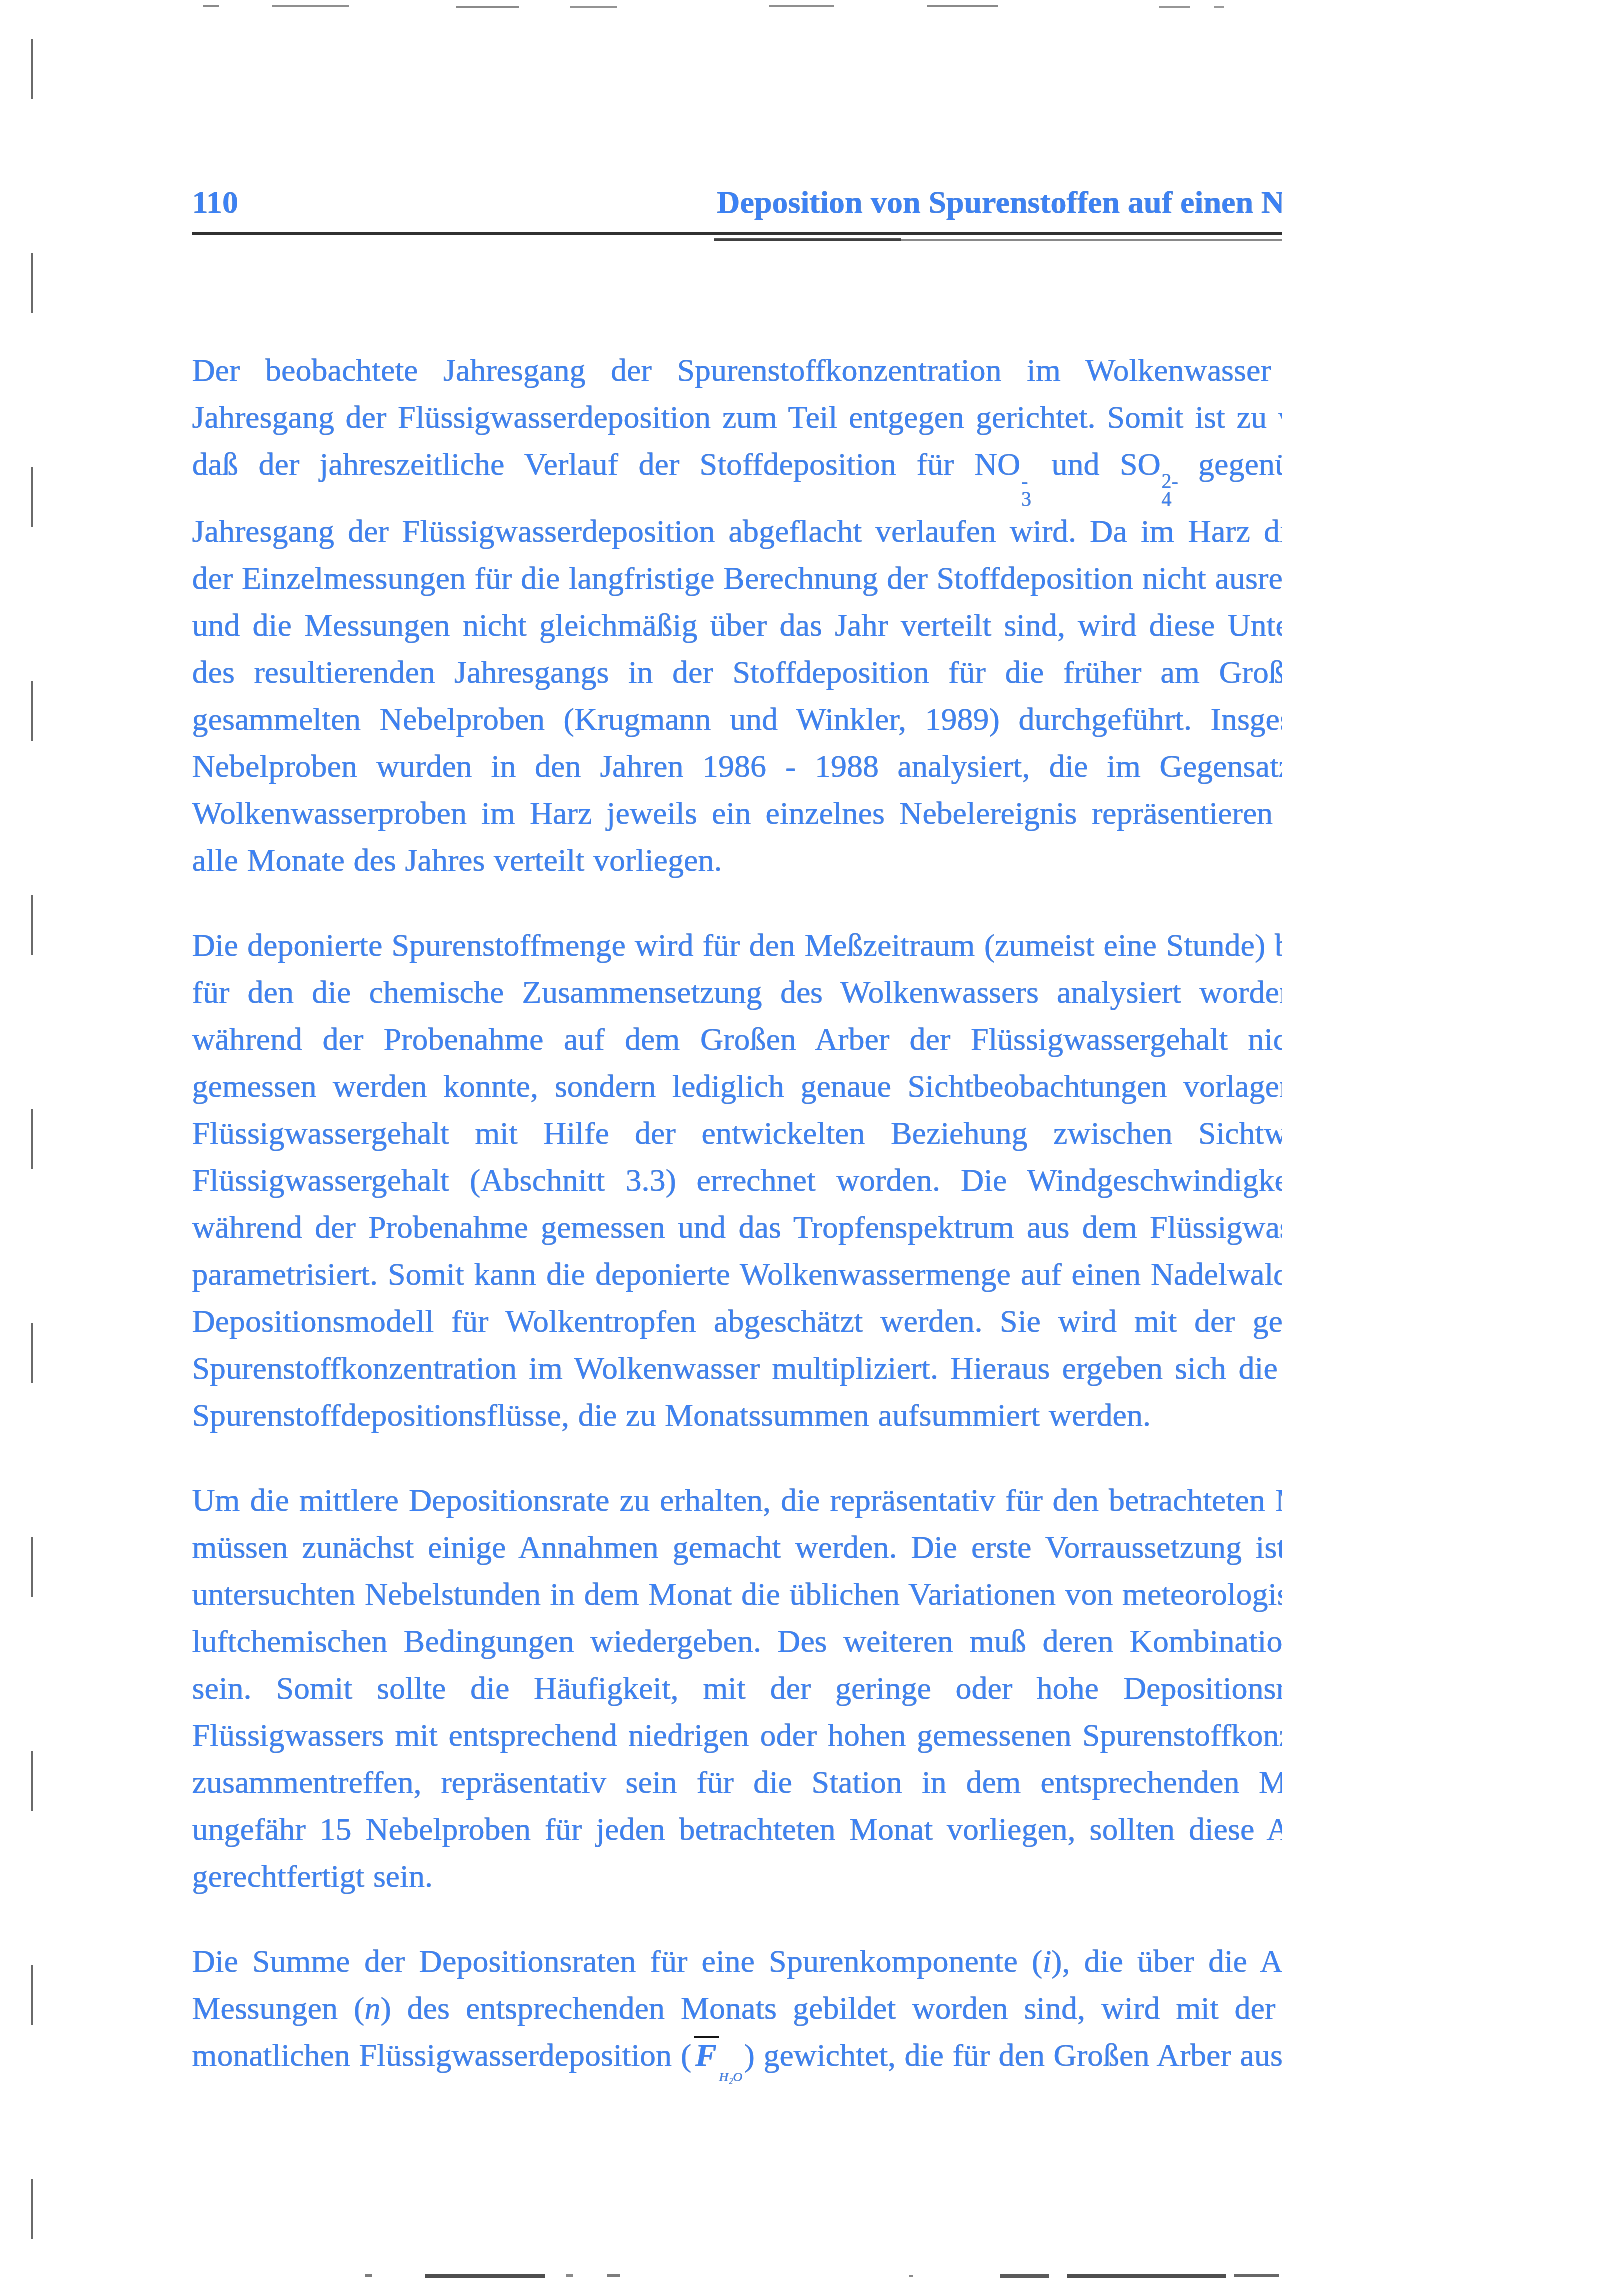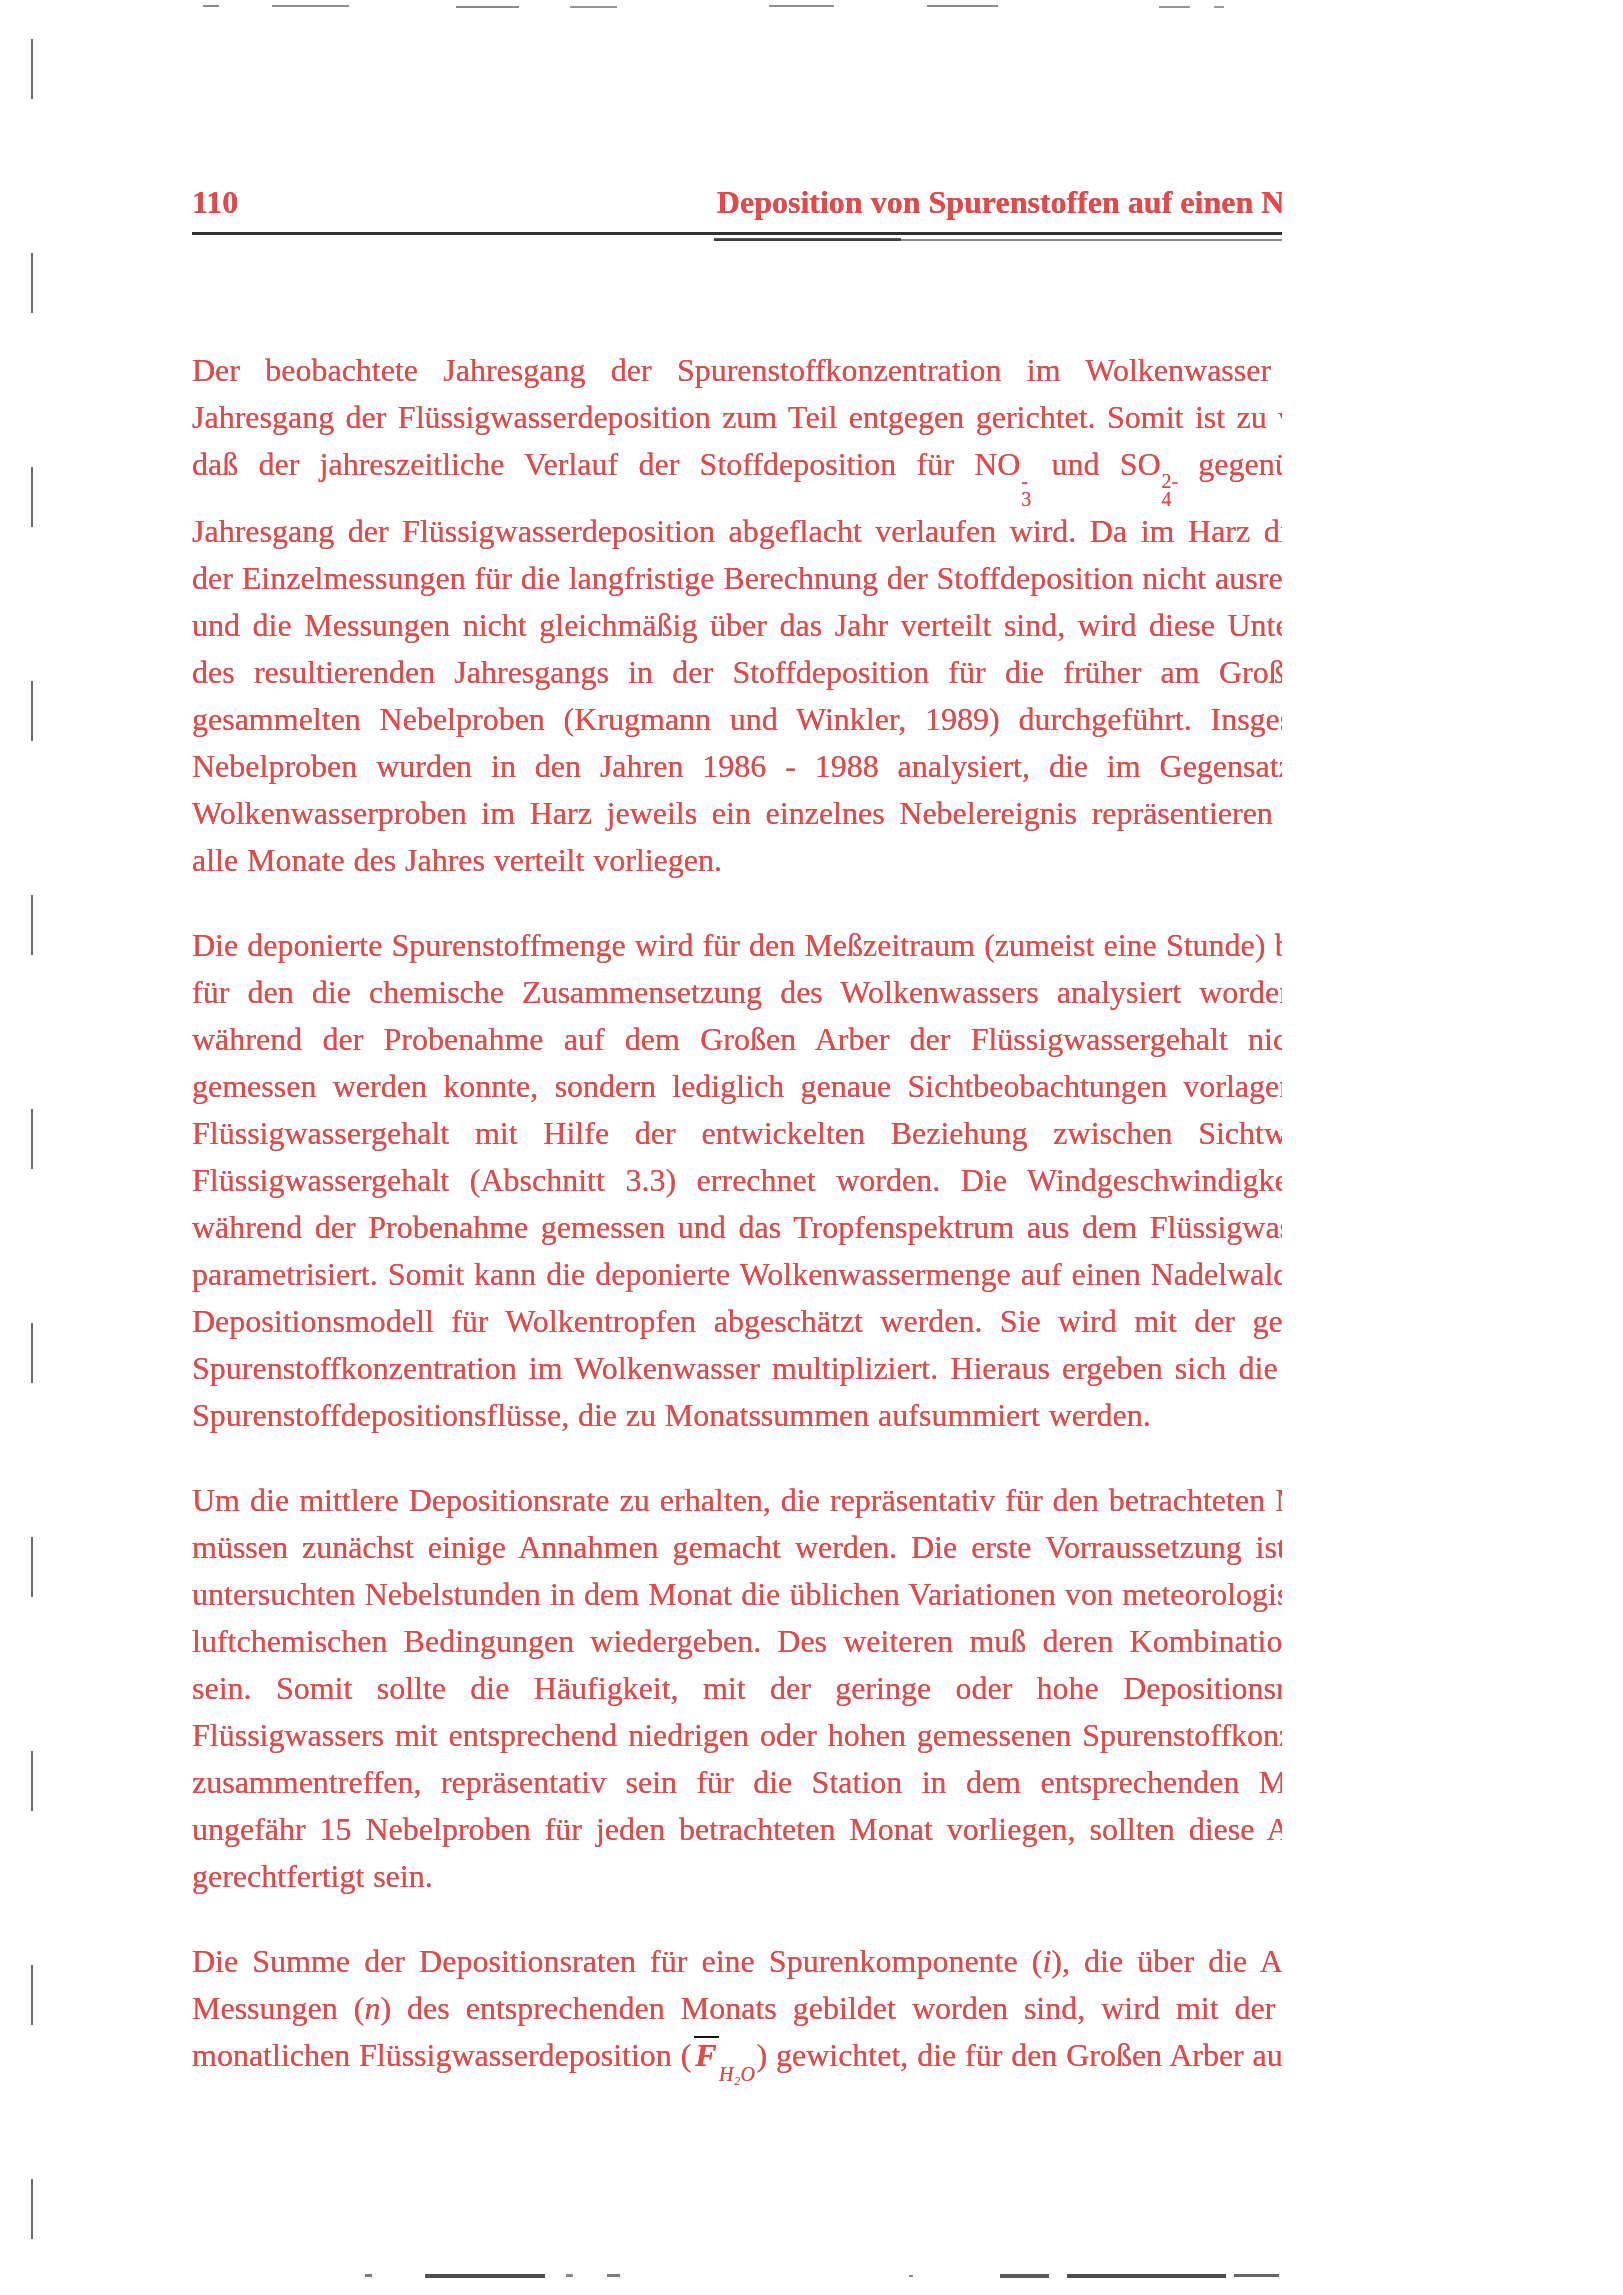--- a/index.html
+++ b/index.html
@@ -1,21 +1,21 @@
 <!DOCTYPE html>
 <html lang="de" style="font-size:13px"><head>
 <meta charset="utf-8">
 <style>
   html,body{margin:0;padding:0;background:#ffffff;}
   .page{
     position:relative;
     width:1282px;height:2295px;
     background:#ffffff;
     font-family:"Liberation Serif","DejaVu Serif",serif;
-    color:#ef4444;
+    color:#3b82f6;
     overflow:hidden;
   }
   .content{
     position:absolute;
     left:192px;top:183px;
     width:1215px;
   }
   .header{
     display:flex;
     justify-content:space-between;
@@ -54,21 +54,21 @@
     display:inline-block;
     font-style:italic;
     font-weight:700;
     border-top:2.4px solid #141414;
     line-height:1.02;
     padding:0.8px 2.4px 0 1.6px;
     margin-left:2.4px;
   }
   .fbar .fbar-sub{
     font-style:italic;
-    font-size:20px;
+    font-size:13px;
     vertical-align:-15.4px;
     margin-right:1.6px;
   }
   
   .af{position:absolute;}
   .left-line{
     left:31px;top:39px;width:2.4px;height:2248px;
     background:repeating-linear-gradient(180deg,#6a6a6a 0 60px,transparent 60px 214px);
   }
 </style>

